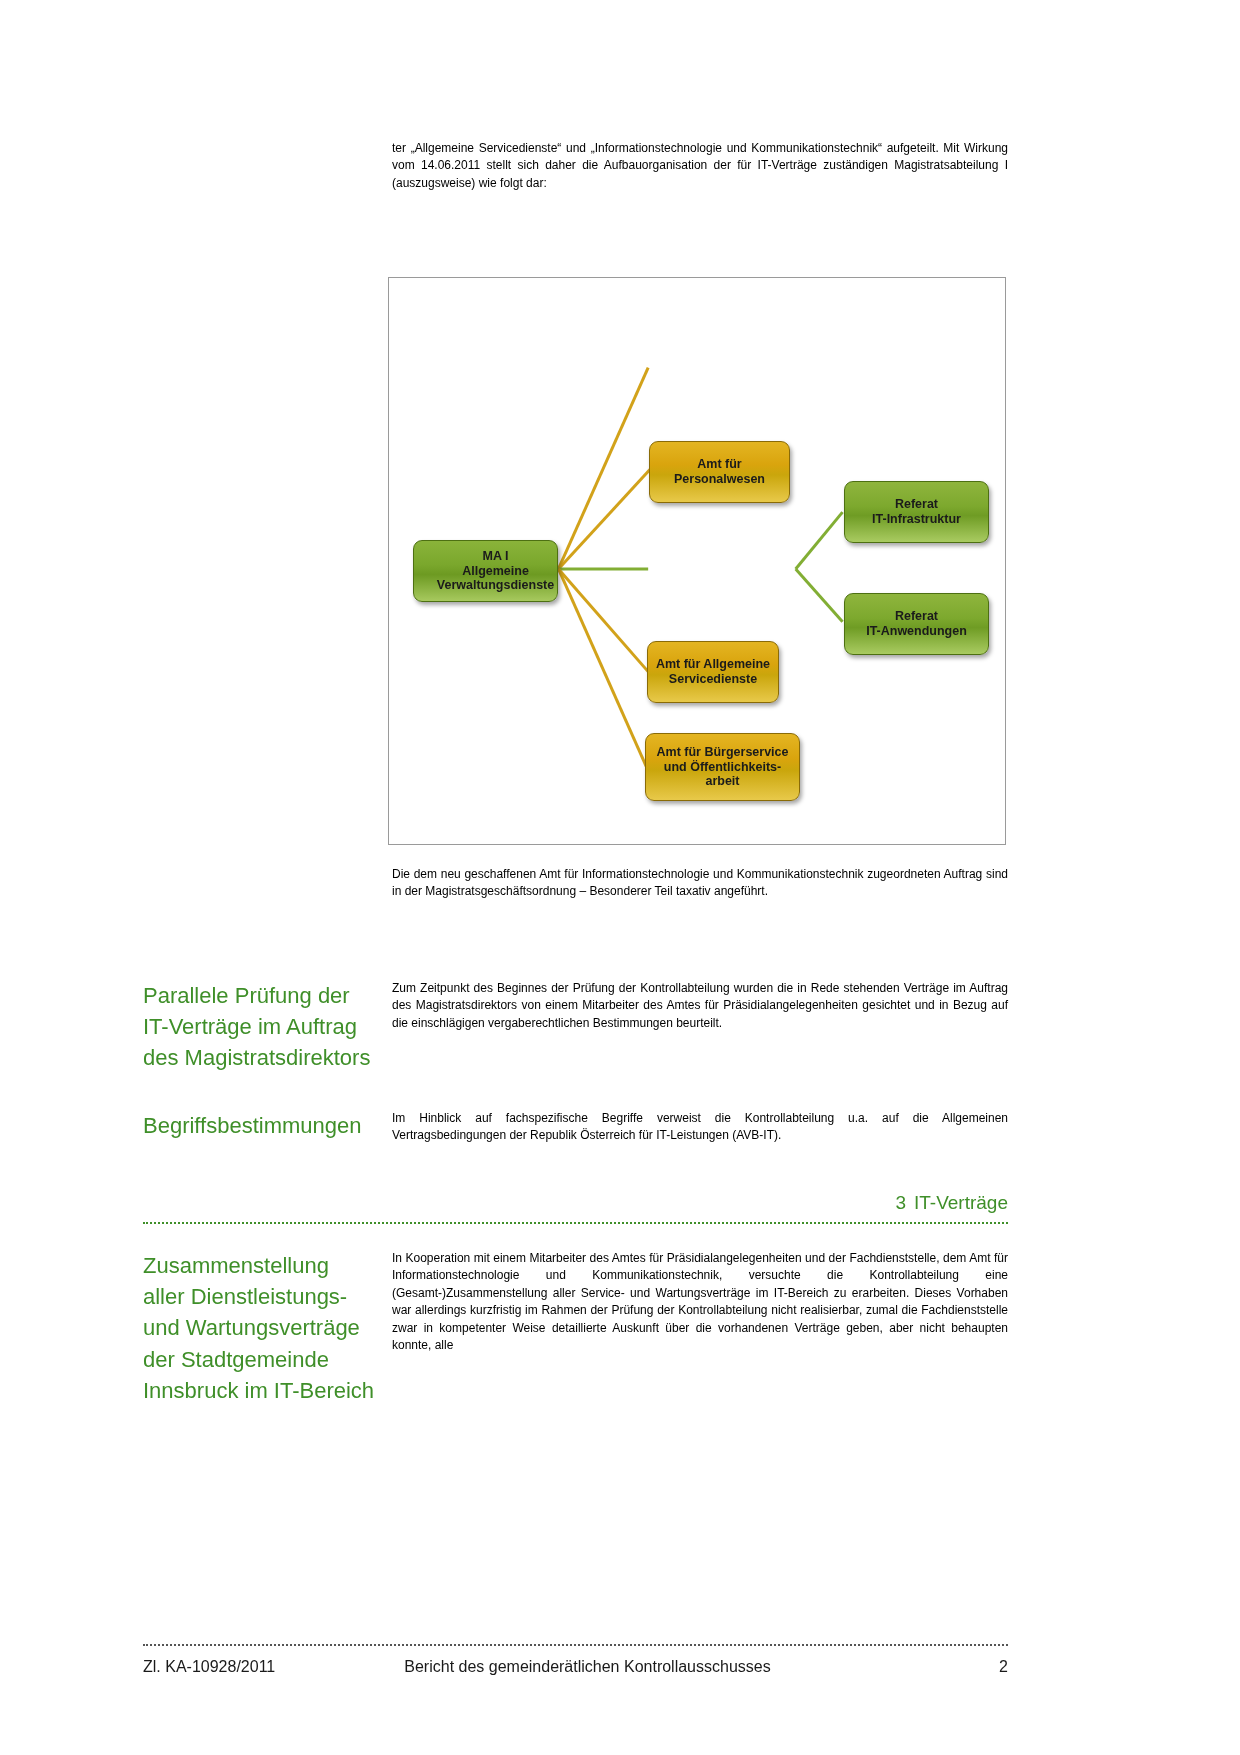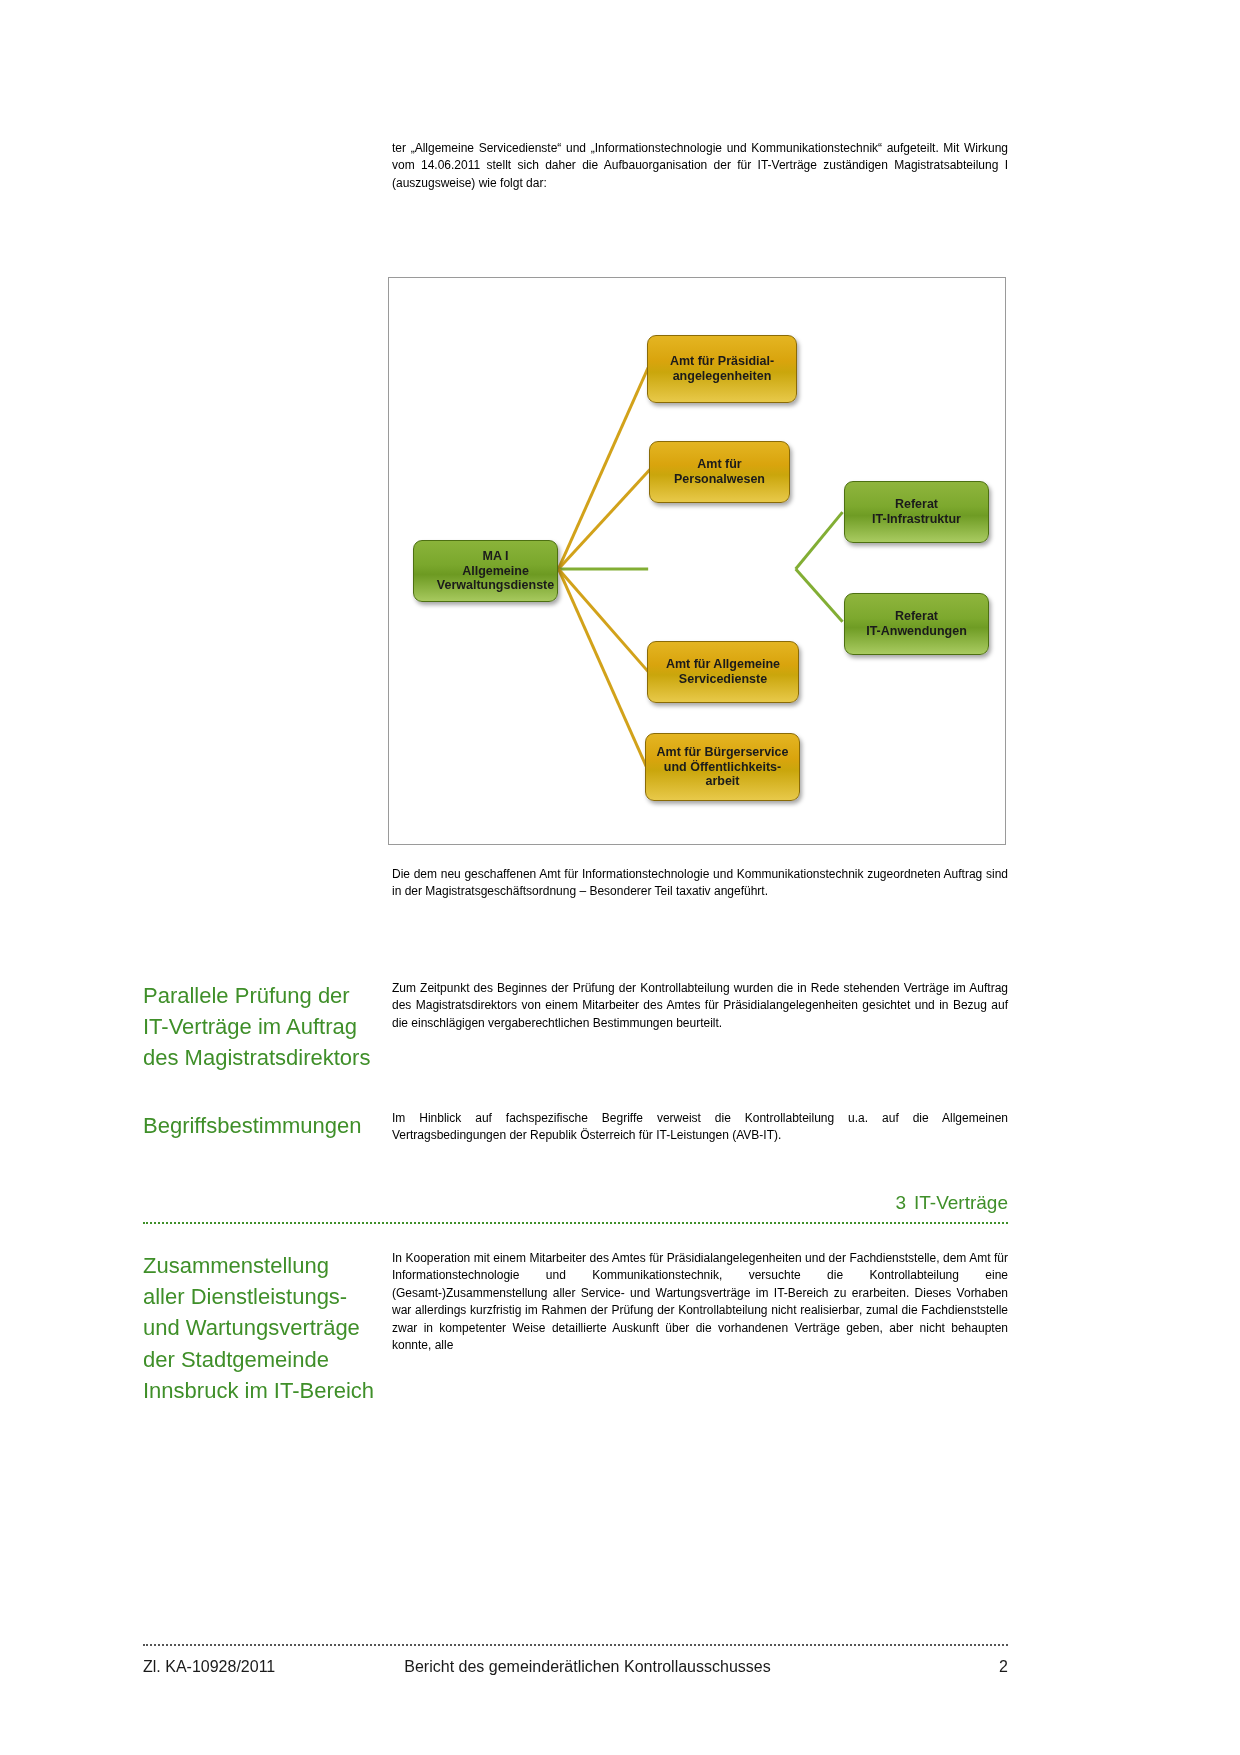--- a/index.html
+++ b/index.html
@@ -180,32 +180,28 @@
         <path d="M408,292 L455,235" stroke="#82ae34" stroke-width="3" fill="none"></path>
         <path d="M408,292 L455,345" stroke="#82ae34" stroke-width="3" fill="none"></path>
       </svg>
 
       <div class="node green" style="left:24px; top:262px; width:145px; height:62px;padding-left:24px;">
         <span class="lbl">MA I
 Allgemeine
 Verwaltungsdienste</span>
       </div>
 
-      <div class="node gold" style="left:258px; top:57px; width:150px; height:68px;">
-        <span class="lbl">Amt für Präsidial-
-angelegenheiten</span>
-      </div>
 
       <div class="node gold" style="left:260px; top:163px; width:141px; height:62px;">
         <span class="lbl">Amt für
 Personalwesen</span>
       </div>
 
 
-      <div class="node gold" style="left:258px; top:363px; width:152px; height:62px;">
+      <div class="node gold" style="left:258px; top:363px; width:132px; height:62px;">
         <span class="lbl">Amt für Allgemeine
 Servicedienste</span>
       </div>
 
       <div class="node gold" style="left:256px; top:455px; width:155px; height:68px;">
         <span class="lbl">Amt für Bürgerservice
 und  Öffentlichkeits-
 arbeit</span>
       </div>
 

